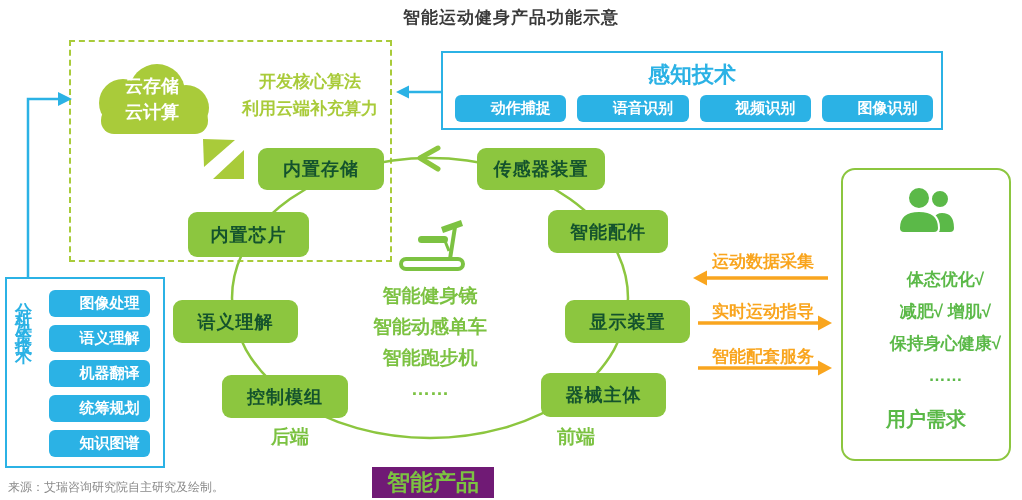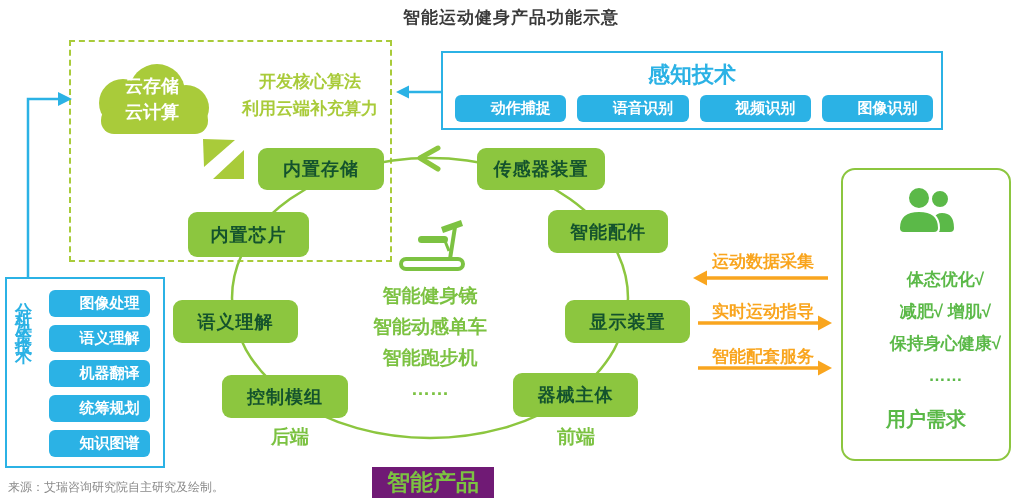--- a/index.html
+++ b/index.html
@@ -154,21 +154,21 @@
     </div>
   </div>
 
   <div class="abs node" style="left:258px;top:148px;width:126px;height:42px;">内置存储</div>
   <div class="abs node" style="left:477px;top:148px;width:128px;height:42px;">传感器装置</div>
   <div class="abs node" style="left:188px;top:212px;width:121px;height:45px;">内置芯片</div>
   <div class="abs node" style="left:548px;top:210px;width:120px;height:43px;">智能配件</div>
   <div class="abs node" style="left:173px;top:300px;width:125px;height:43px;">语义理解</div>
   <div class="abs node" style="left:565px;top:300px;width:125px;height:43px;">显示装置</div>
   <div class="abs node" style="left:222px;top:375px;width:126px;height:43px;">控制模组</div>
-  <div class="abs node" style="left:513px;top:373px;width:125px;height:44px;">器械主体</div>
+  <div class="abs node" style="left:541px;top:373px;width:125px;height:44px;">器械主体</div>
 
   <svg class="abs treadmill" viewBox="0 0 68 52" width="68" height="52">
     <rect x="2" y="40" width="62" height="10" rx="5" class="stroke-gt" stroke-width="4"></rect>
     <line x1="51" y1="40" x2="56" y2="8" class="stroke-gt" stroke-width="4"></line>
     <polygon points="42,8 62,1 64,7 44,14" class="fill-gt"></polygon>
     <rect x="19" y="17" width="30" height="7" rx="3.5" class="fill-gt"></rect>
     <line x1="46" y1="22" x2="50" y2="32" class="stroke-gt" stroke-width="3"></line>
   </svg>
 
   <div class="abs products">

